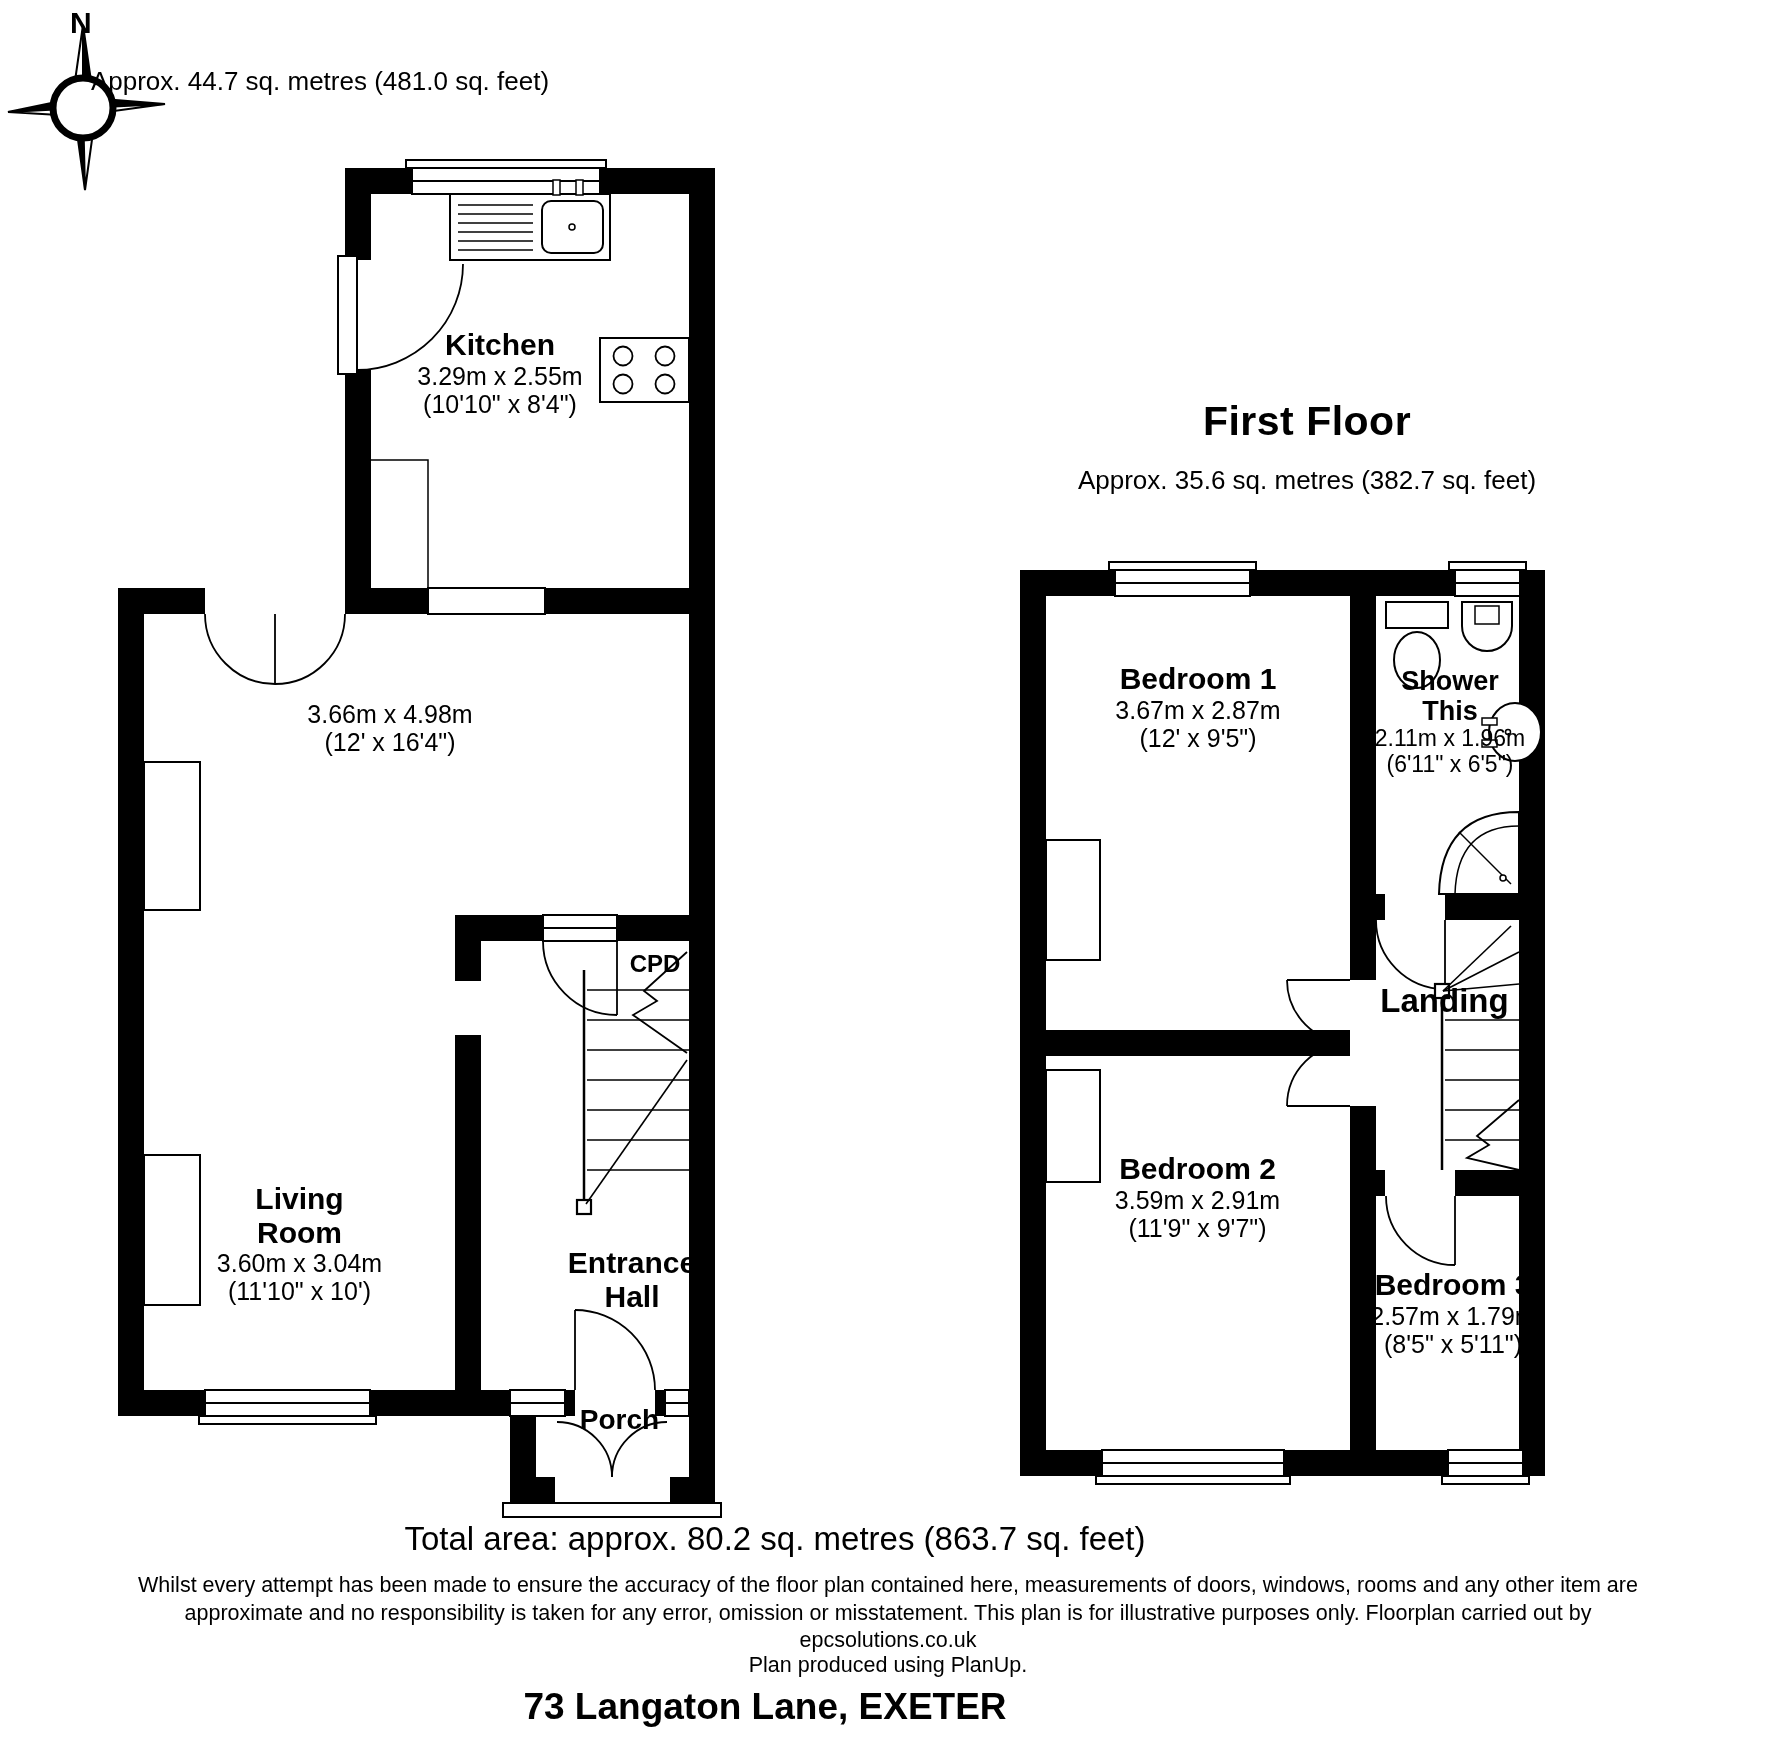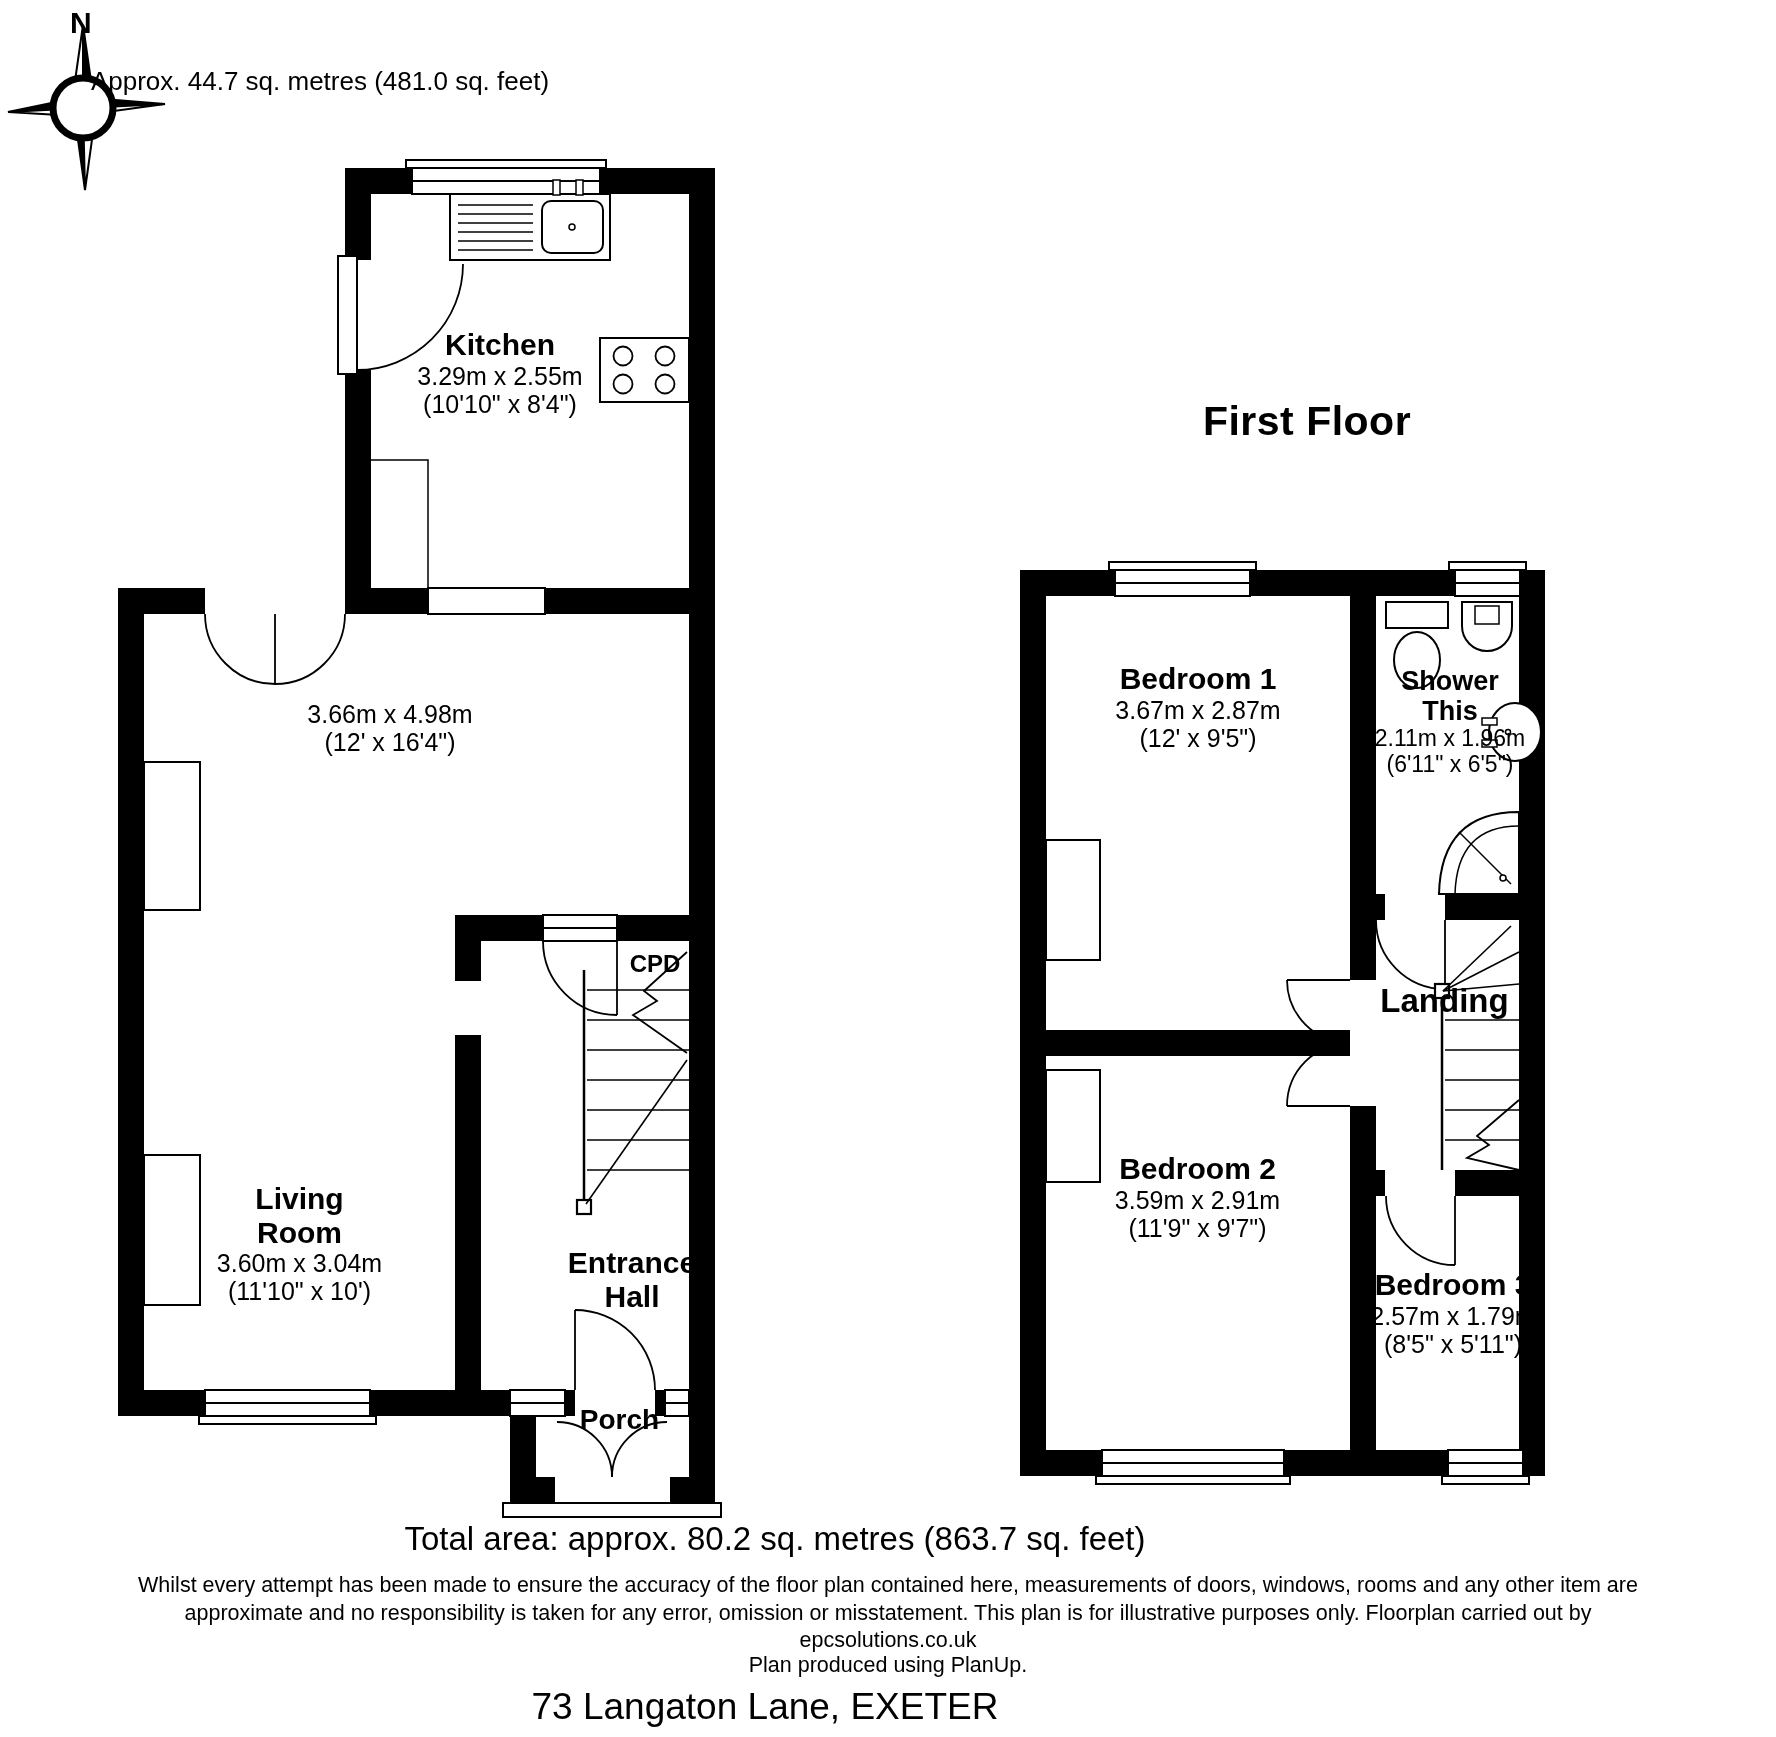--- a/index.html
+++ b/index.html
@@ -13,21 +13,21 @@
   .rlabel{position:absolute;text-align:center;line-height:1.12}
   .rlabel .nm{font-weight:bold;font-size:30px;white-space:pre-line;display:block}
   .rlabel .dm,.rlabel .df{font-size:25px;display:block}
   .rlabel.sm .nm{font-size:27px}
   .rlabel.sm .dm,.rlabel.sm .df{font-size:23px}
   .one{position:absolute;text-align:center;font-weight:bold}
   .footer{position:absolute;text-align:center}
   #total{font-size:33px}
   #disc{font-size:21.5px;line-height:1.3}
   #src,#prod{font-size:21.5px}
-  #addr{font-size:37px;font-weight:normal}
+  #addr{font-size:37px;font-weight:bold}
   #nlabel{font-size:30px;font-weight:bold}
 </style>
 </head>
 <body>
 
 <svg style="left:0;top:0" width="190" height="205" viewBox="0 0 190 205">
   <g stroke="#000" stroke-width="2">
     <polygon points="83,25 93,95 83,108" fill="#000"></polygon>
     <polygon points="83,25 73,95 83,108" fill="#fff"></polygon>
     <polygon points="85,190 75,118 83,108" fill="#000"></polygon>
@@ -40,20 +40,21 @@
   <circle cx="83" cy="108" r="30" fill="#fff" stroke="#000" stroke-width="7"></circle>
 </svg>
 <div id="nlabel" class="abs" style="left:70px;top:6px">N</div>
 
 <div class="titleblock" style="left:70px;top:46px;width:500px">
   <div class="s">Approx. 44.7 sq. metres (481.0 sq. feet)</div>
 </div>
 
 <div class="titleblock" style="left:1057px;top:398px;width:500px">
   <div class="t">First Floor</div>
+  <div class="s">Approx. 35.6 sq. metres (382.7 sq. feet)</div>
 </div>
 
 <svg style="left:95px;top:160px" width="630" height="1395" viewBox="0 0 630 1395">
   <g fill="#000">
     <rect x="250" y="8" width="370" height="26"></rect>
     <rect x="250" y="8" width="26" height="92"></rect>
     <rect x="250" y="210" width="26" height="244"></rect>
     <rect x="594" y="8" width="26" height="1248"></rect>
     <rect x="250" y="428" width="83" height="26"></rect>
     <rect x="450" y="428" width="144" height="26"></rect>

